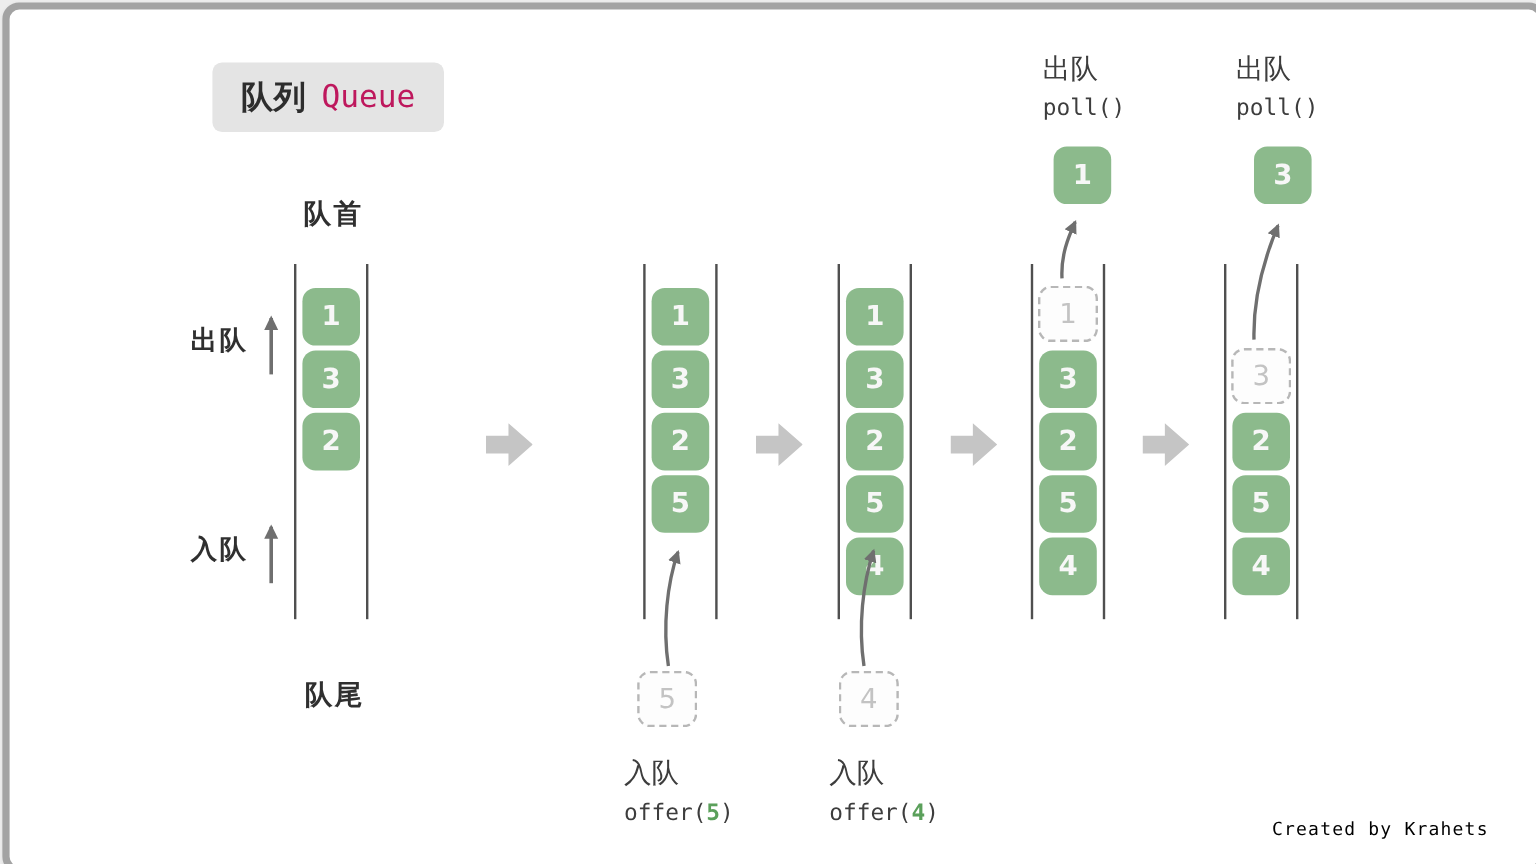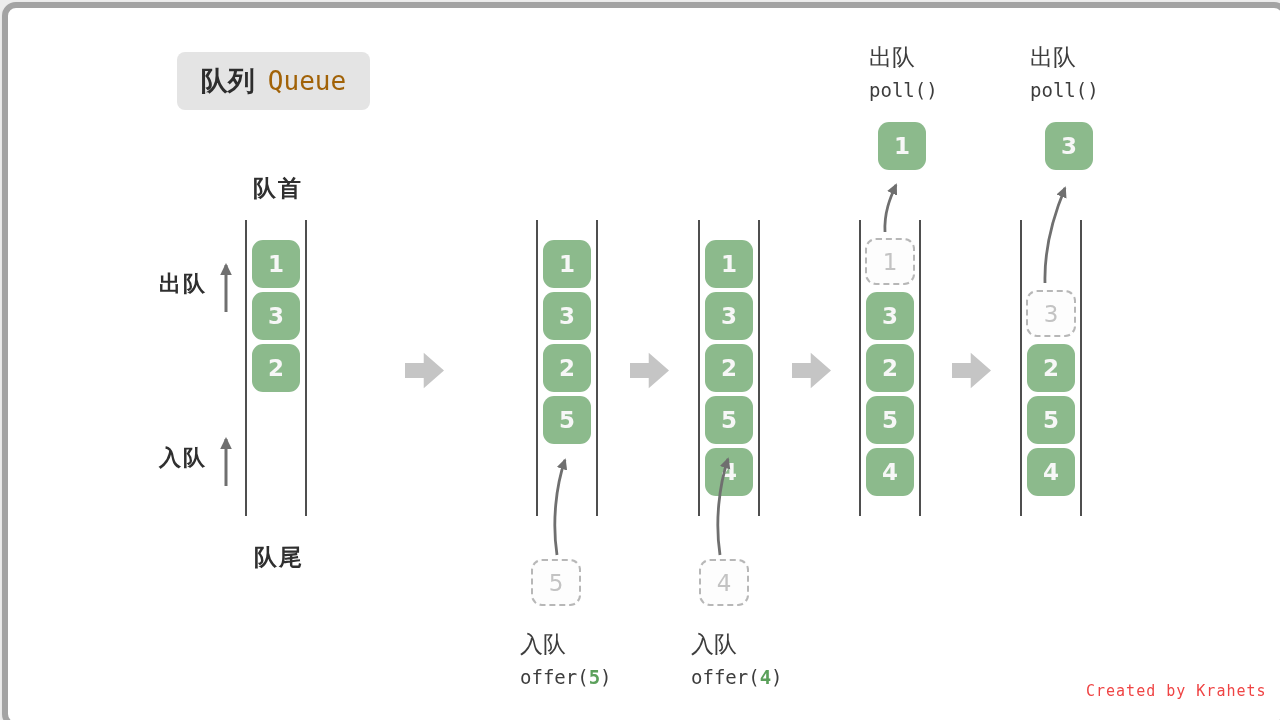--- a/index.html
+++ b/index.html
@@ -19,21 +19,21 @@
   }
 
   
   .badge {
     position:absolute; left:169px; top:44px;
     width:193px; height:58px;
     background:#e4e4e4; border-radius:8px;
     display:flex; align-items:center; justify-content:center; gap:13px;
   }
   .badge .zh { font-size:27px; font-weight:bold; color:#2d2d2d; }
-  .badge .en { font-size:26px; color:#a16207; font-family:"DejaVu Sans Mono", monospace; }
+  .badge .en { font-size:26px; color:#be185d; font-family:"DejaVu Sans Mono", monospace; }
 
   
   .cjk-bold { position:absolute; font-size:23px; font-weight:bold; color:#2f2f2f; letter-spacing:2px; white-space:nowrap; }
   .center-x { transform:translateX(-50%); }
 
   
   .qcol { position:absolute; top:212px; width:62px; height:296px; }
   .qcol::before, .qcol::after {
     content:""; position:absolute; top:0; bottom:0; width:1.7px; background:#4f4f4f;
   }
@@ -69,37 +69,37 @@
   
   .barrow {
     position:absolute; top:344px; width:39px; height:37px;
     background:#c5c5c5;
     clip-path:polygon(0 30%, 48% 30%, 48% 2%, 100% 50%, 48% 98%, 48% 70%, 0 70%);
   }
 
   .arrow-layer { position:absolute; left:0; top:0; width:1280px; height:720px; pointer-events:none; }
 
   .watermark {
-    position:absolute; left:1078px; top:674px;
+    position:absolute; left:1052px; top:674px;
     font-family:"DejaVu Sans Mono", monospace;
-    font-size:15px; color:#ef4444; letter-spacing:1px;
+    font-size:15px; color:#000000; letter-spacing:1px;
   }
 </style>
 </head>
 <body>
 
 <div class="canvas">
 
   <div class="badge">
     <span class="zh">队列</span>
     <span class="en">Queue</span>
   </div>
 
-  <div class="cjk-bold center-x" style="left:270px; top:155px;margin-top:10px;">队首</div>
-  <div class="cjk-bold center-x" style="left:271px; top:534px;">队尾</div>
+  <div class="cjk-bold center-x" style="left:270px; top:155px;">队首</div>
+  <div class="cjk-bold center-x" style="left:271px; top:556px;">队尾</div>
   <div class="cjk-bold" style="left:151px; top:261px; font-size:22px;">出队</div>
   <div class="cjk-bold" style="left:151px; top:435px; font-size:22px;">入队</div>
 
   <div class="qcol" style="left:237px;">
     <div class="qbox in-col" style="top:20px;">1</div>
     <div class="qbox in-col" style="top:72px;">3</div>
     <div class="qbox in-col" style="top:124px;">2</div>
   </div>
 
   <div class="qcol" style="left:528px;">

